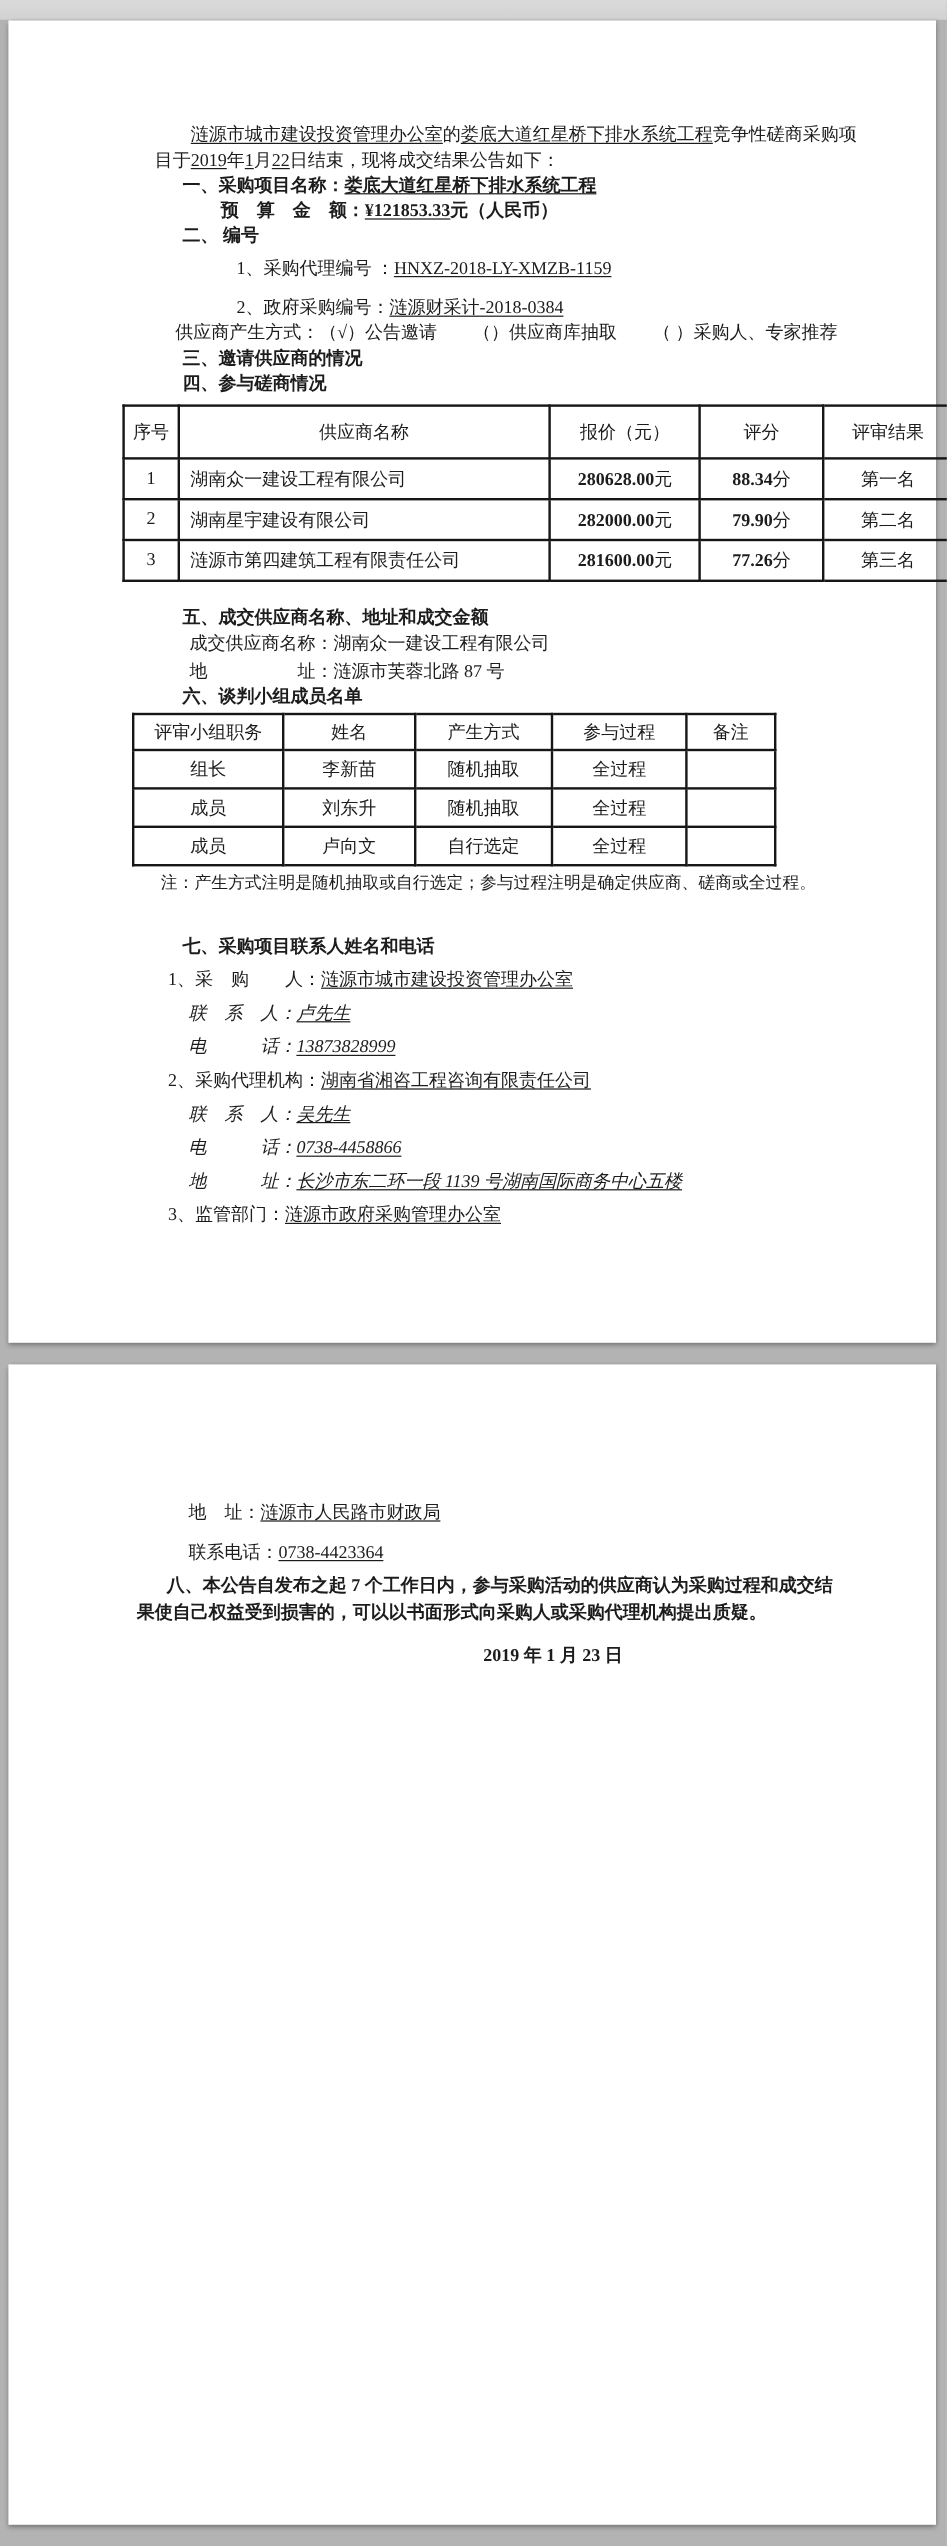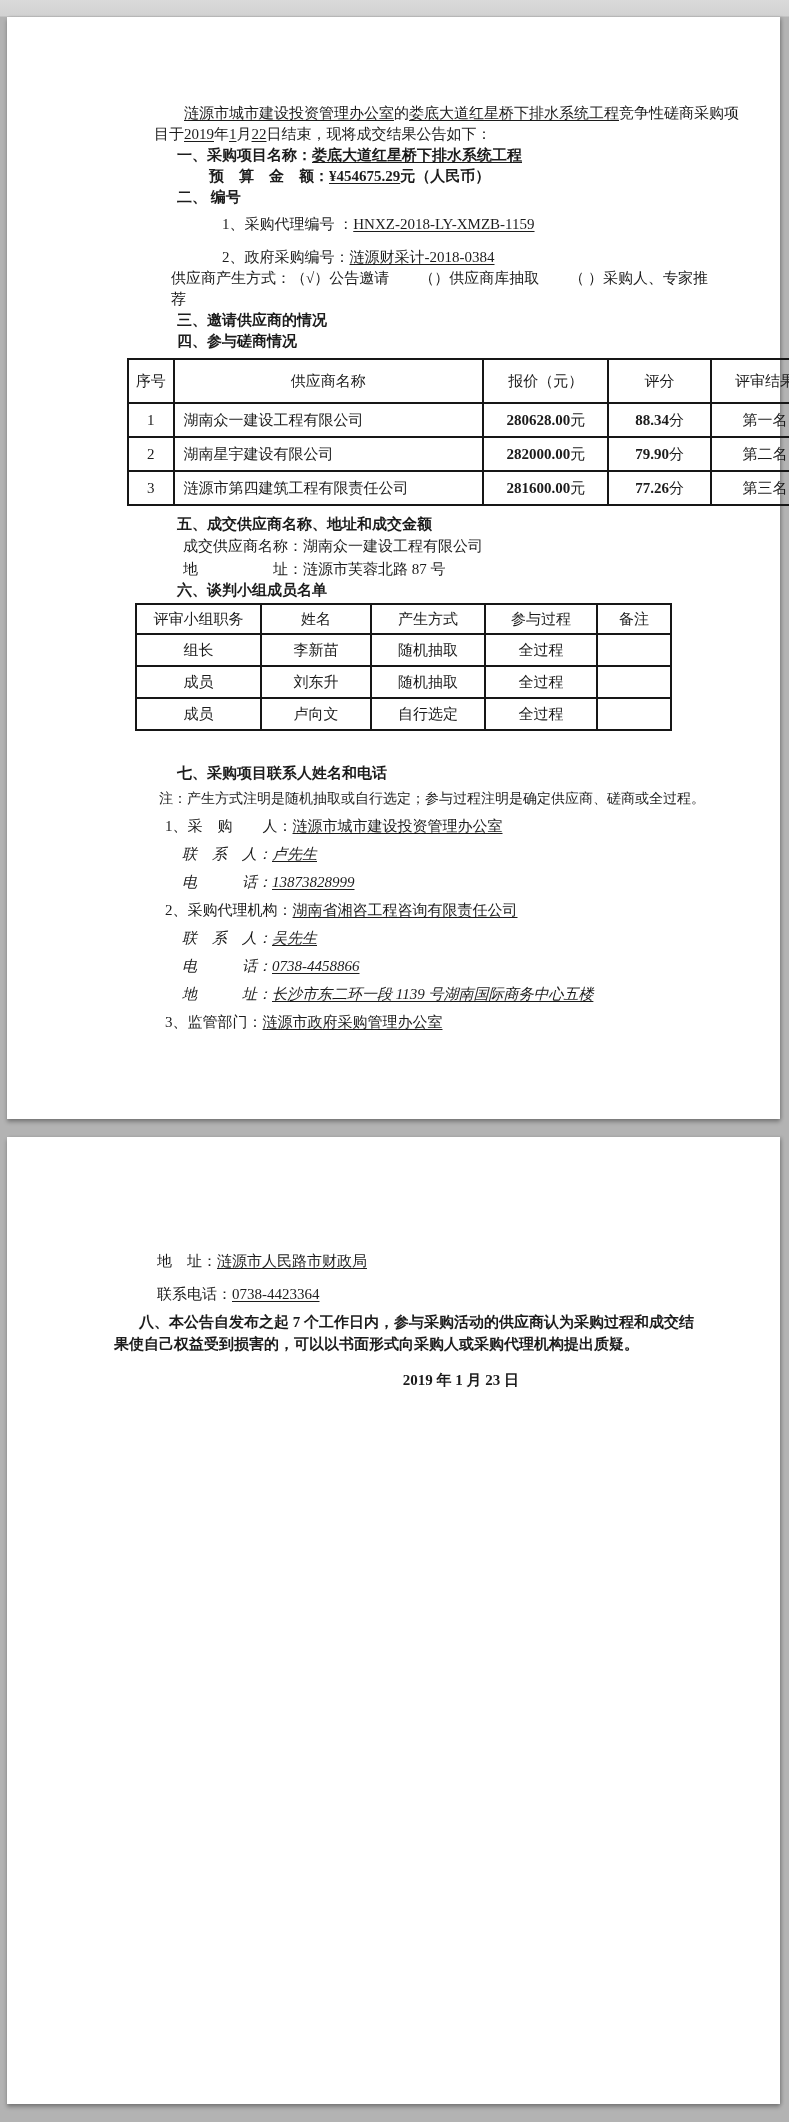--- a/index.html
+++ b/index.html
@@ -17,21 +17,21 @@
   }
   .page{
     background:#ffffff;
     width:773px;
     box-sizing:border-box;
     color:#1c1c1c;
     font-size:15px;
     box-shadow:0 3px 4px rgba(0,0,0,.30),2px 0 3px rgba(0,0,0,.12);
     position:relative;
   }
-  .p1{height:1102px;padding:86px 58px 0 120px;}
+  .p1{height:1102px;padding:86px 58px 0 95px;}
   .gap{height:18px;}
   .p2{height:967px;padding:108px 85px 0 98px;box-sizing:border-box;}
 
   .line{margin:0;line-height:21px;white-space:pre-wrap;}
   .u{text-decoration:underline;text-underline-offset:2px;}
   b{font-weight:bold;}
 
   .intro{margin:0 0 0 27px;width:596px;line-height:21px;text-indent:30px;}
   .h{font-weight:bold;margin-left:50px;}
   .budget{margin-left:82px;font-weight:bold;}
@@ -63,21 +63,21 @@
 <body>
 
 <div class="stage">
 
   <div class="page p1">
 
     <p class="intro"><span class="u">涟源市城市建设投资管理办公室</span><span>的</span><span class="u">娄底大道红星桥下排水系统工程</span><span>竞争性磋商采购项目于</span><span class="u">2019</span><span>年</span><span class="u">1</span><span>月</span><span class="u">22</span><span>日结束，现将成交结果公告如下：</span></p>
 
     <p class="line h"><b>一、采购项目名称：</b><span class="u">娄底大道红星桥下排水系统工程</span></p>
 
-    <p class="line budget"><span>预　算　金　额：</span><span class="u">¥454675.29</span><span>元（人民币）</span></p>
+    <p class="line budget"><span>预　算　金　额：</span><span class="u">¥121853.33</span><span>元（人民币）</span></p>
 
     <p class="line h">二、 编号</p>
 
     <p class="line sub1"><span>1、采购代理编号 ：</span><span class="u">HNXZ-2018-LY-XMZB-1159</span></p>
 
     <p class="line sub2"><span>2、政府采购编号：</span><span class="u">涟源财采计-2018-0384</span></p>
 
     <p class="line supline">供应商产生方式：（√）公告邀请　　（）供应商库抽取　　（ ）采购人、专家推荐</p>
 
     <p class="line h">三、邀请供应商的情况</p>
@@ -119,21 +119,21 @@
         <tr>
           <td>3</td>
           <td class="nm">涟源市第四建筑工程有限责任公司</td>
           <td><b>281600.00</b><span>元</span></td>
           <td><b>77.26</b><span>分</span></td>
           <td>第三名</td>
         </tr>
       </tbody>
     </table>
 
-    <p class="line h" style="margin-top:8px;">五、成交供应商名称、地址和成交金额</p>
+    <p class="line h" style="margin-top:20px;font-family:Liberation Mono, monospace;">五、成交供应商名称、地址和成交金额</p>
 
     <p class="line s5line"><span>成交供应商名称：</span><span>湖南众一建设工程有限公司</span></p>
     <p class="line s5line"><span>地　　　　　址：</span><span>涟源市芙蓉北路 87 号</span></p>
 
     <p class="line h">六、谈判小组成员名单</p>
 
     <table class="t2">
       <colgroup>
         <col style="width:125px">
           <col style="width:110px">
@@ -168,23 +168,23 @@
         <tr>
           <td>成员</td>
           <td>卢向文</td>
           <td>自行选定</td>
           <td>全过程</td>
           <td></td>
         </tr>
       </tbody>
     </table>
 
+    <p class="line notel">注：产生方式注明是随机抽取或自行选定；参与过程注明是确定供应商、磋商或全过程。</p>
+
     <p class="line h h7">七、采购项目联系人姓名和电话</p>
-
-    <p class="line notel">注：产生方式注明是随机抽取或自行选定；参与过程注明是确定供应商、磋商或全过程。</p>
 
     <p class="line c-main"><span>1、采　购　　人：</span><span class="u">涟源市城市建设投资管理办公室</span></p>
     <p class="line c-sub"><span>联　系　人：</span><span class="u">卢先生</span></p>
     <p class="line c-sub"><span>电　　　话：</span><span class="u">13873828999</span></p>
     <p class="line c-main"><span>2、采购代理机构：</span><span class="u">湖南省湘咨工程咨询有限责任公司</span></p>
     <p class="line c-sub"><span>联　系　人：</span><span class="u">吴先生</span></p>
     <p class="line c-sub"><span>电　　　话：</span><span class="u">0738-4458866</span></p>
     <p class="line c-sub"><span>地　　　址：</span><span class="u">长沙市东二环一段 1139 号湖南国际商务中心五楼</span></p>
     <p class="line c-main"><span>3、监管部门：</span><span class="u">涟源市政府采购管理办公室</span></p>
 

